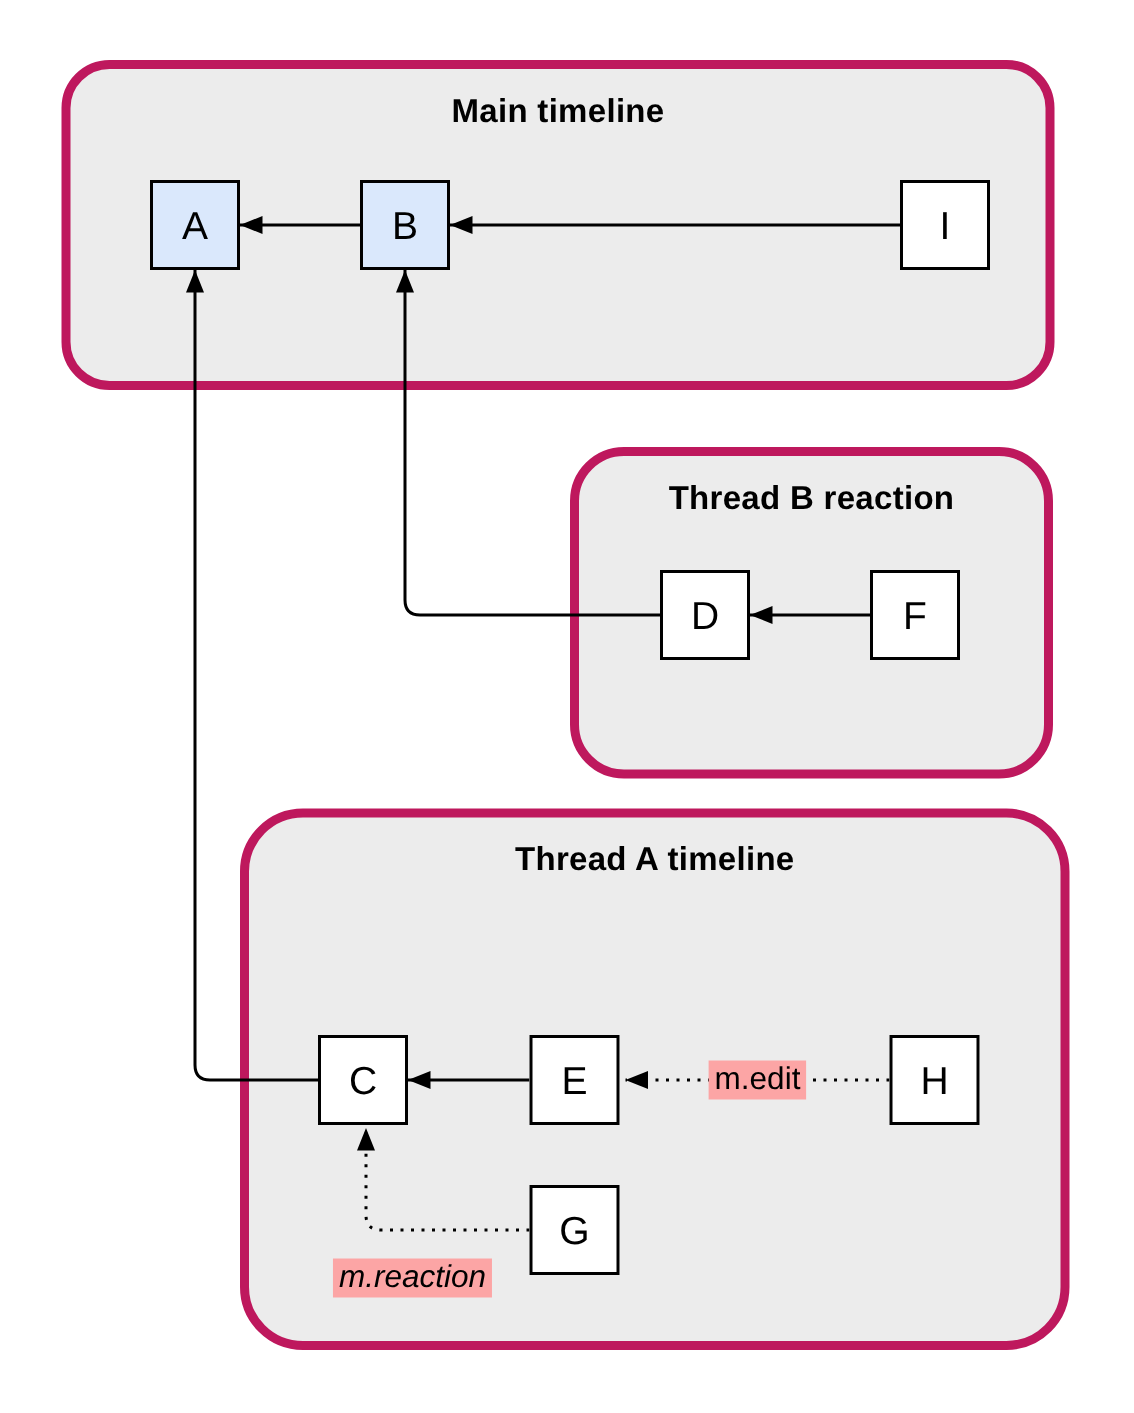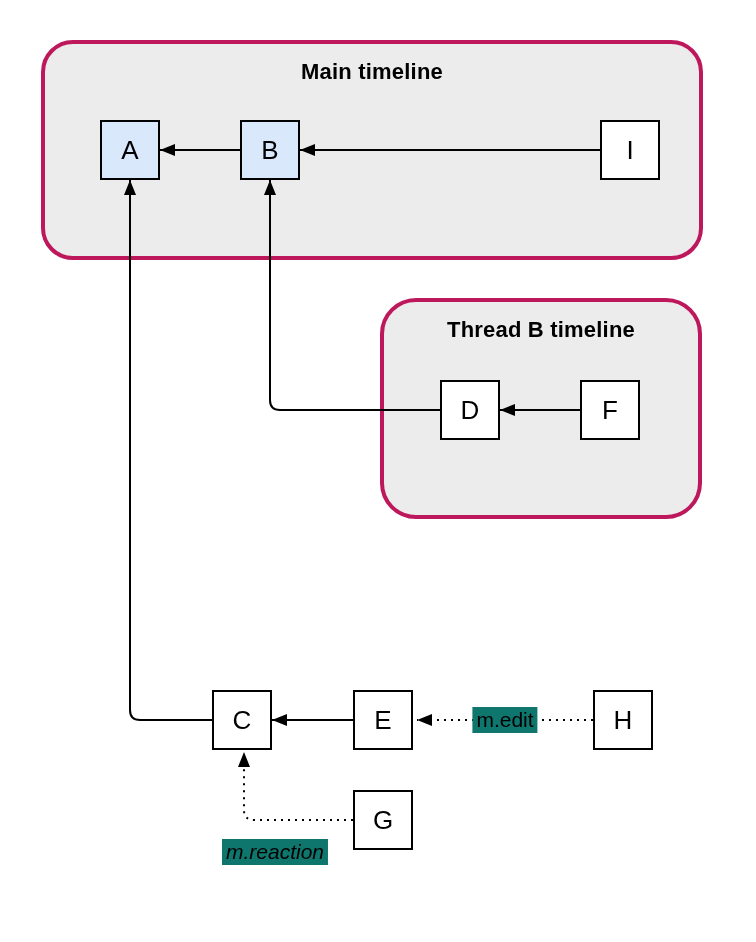--- a/index.html
+++ b/index.html
@@ -8,21 +8,21 @@
     width: 756px;
     height: 942px;
     background: #ffffff;
     font-family: "Liberation Sans", sans-serif;
     color: #000;
     overflow: hidden;
   }
   .group {
     position: absolute;
     background: #ececec;
-    border: 4px solid #be185d;
+    border: 6px solid #be185d;
     box-sizing: border-box;
   }
   .group-main     { left: 41px;  top: 40px;  width: 662px; height: 220px; border-radius: 32px; }
   .group-thread-b { left: 380px; top: 298px; width: 322px; height: 221px; border-radius: 36px; }
   .group-thread-a { left: 160px; top: 539px; width: 553px; height: 361px; border-radius: 42px; }
   .group-title {
     position: absolute;
     top: 15px; left: 0; right: 0;
     text-align: center;
     font-size: 22px;
@@ -61,38 +61,41 @@
   .node-i { left: 600px; top: 120px; }
   .node-d { left: 440px; top: 380px; }
   .node-f { left: 580px; top: 380px; }
   .node-c { left: 212px; top: 690px; }
   .node-e { left: 353px; top: 690px; }
   .node-h { left: 593px; top: 690px; }
   .node-g { left: 353px; top: 790px; }
   .edge-label {
     position: absolute;
     transform: translate(-50%, -50%);
-    background: #0f766e;
+    background: #fca5a5;
     padding: 1px 4px;
     font-size: 21px;
     white-space: nowrap;
   }
   .label-m-edit     { left: 505px; top: 720px; }
   .label-m-reaction { left: 275px; top: 852px; font-style: italic; }
 </style>
 </head>
 <body>
 
 <div class="canvas">
 
   <div class="group group-main">
     <div class="group-title">Main timeline</div>
   </div>
   <div class="group group-thread-b">
-    <div class="group-title">Thread B timeline</div>
+    <div class="group-title">Thread B reaction</div>
+  </div>
+  <div class="group group-thread-a">
+    <div class="group-title">Thread A timeline</div>
   </div>
 
   <svg class="edges" viewBox="0 0 756 942" xmlns="http://www.w3.org/2000/svg">
     <defs>
       <marker id="arrow" markerUnits="userSpaceOnUse" markerWidth="15" markerHeight="12" refX="15" refY="6" orient="auto">
         <path d="M0,0 L15,6 L0,12 Z" fill="#000"></path>
       </marker>
     </defs>
     <path class="wire" d="M 240 150 H 160" marker-end="url(#arrow)"></path>
     <path class="wire" d="M 600 150 H 300" marker-end="url(#arrow)"></path>

